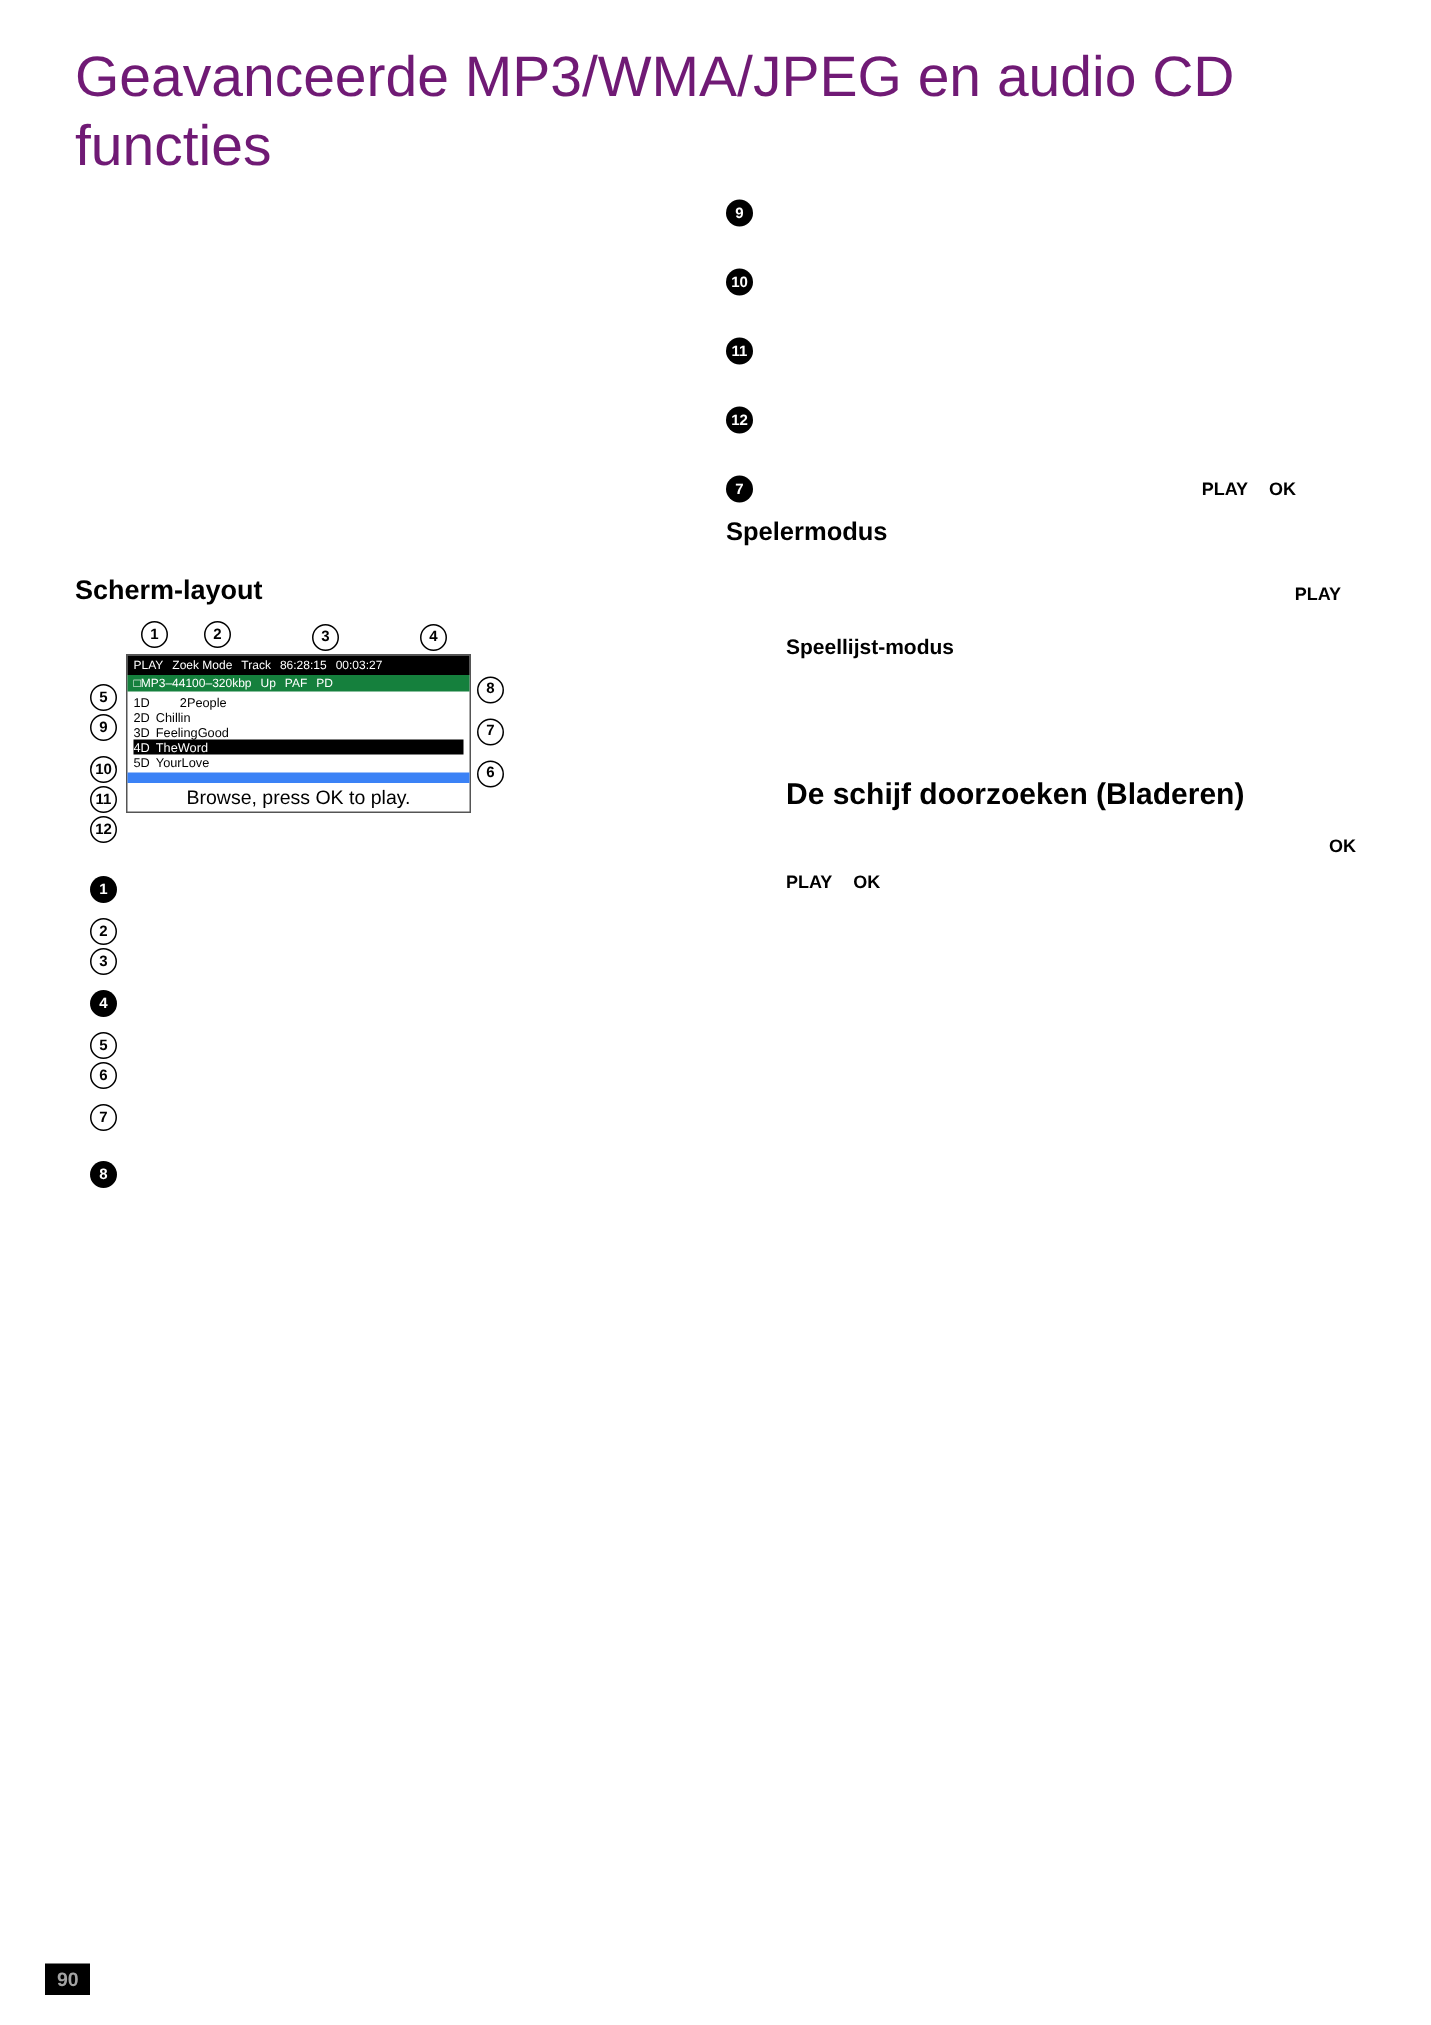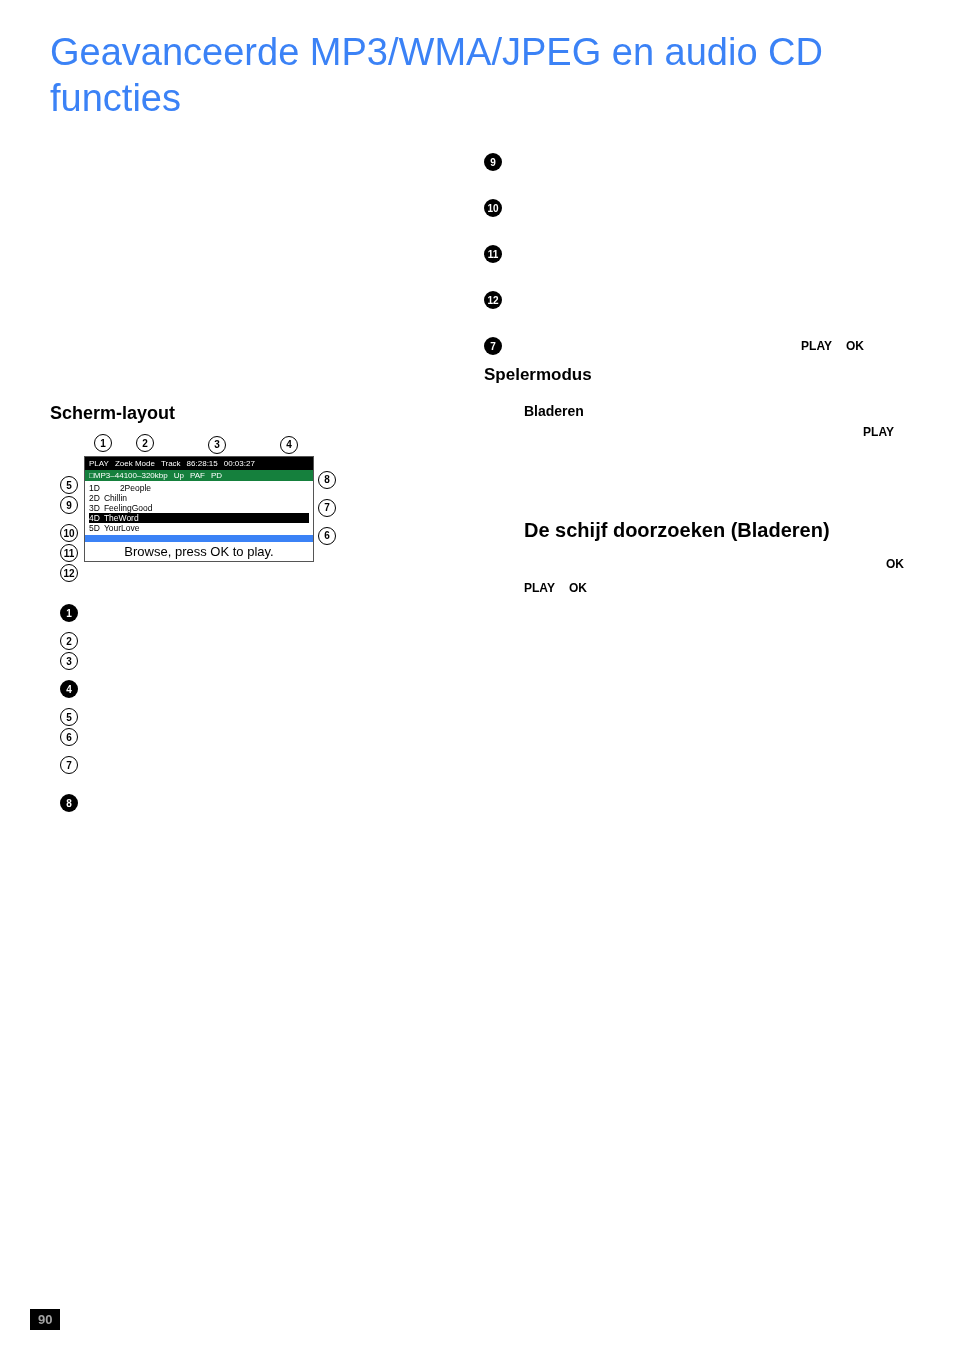--- a/index.html
+++ b/index.html
@@ -64,21 +64,21 @@
     .bottom-legend-item {
       display: flex;
       align-items: flex-start;
       gap: 6px;
       font-size: 12px;
     }
   </style>
 </head>
 <body>
 
-<div style="font-size:38px; font-weight:300; line-height:1.2; margin-bottom:32px; color:#3b82f6;">
+<div style="font-size:38px; font-weight:300; line-height:1.2; margin-bottom:12px; color:#701a75;">
   <span>Geavanceerde MP3/WMA/JPEG en audio CD</span><br>
   <span>functies</span>
 </div>
 
 <div style="display:flex; width:100%; margin-bottom:10px;">
   <div style="flex:1;"></div>
   <div style="width:420px; display:flex; flex-direction:column; gap:28px; padding-right:30px;">
 
     <div style="display:flex; align-items:center; gap:6px;">
       <span class="circled">9</span>
@@ -224,30 +224,32 @@
         <div class="bottom-legend-item" style="margin-top:10px;">
           <span class="circled">8</span>
         </div>
       </div>
     </div>
   </div>
 
   <div style="width:380px; flex-shrink:0;">
 
     <div style="margin-bottom:20px;">
-      <div style="font-size:14px; font-weight:bold; margin-bottom:6px;">Bladeren</div>
       <div style="font-size:12px; line-height:1.6; margin-bottom:6px;">
         
       </div>
       <div style="display:flex; justify-content:flex-end; margin-right:10px;">
         <span style="font-size:12px; font-weight:bold;">PLAY</span>
       </div>
     </div>
 
 
+    <div style="margin-bottom:20px;">
+      <div style="font-size:14px; font-weight:bold;">Speellijst-modus</div>
+    </div>
 
     <div style="height:60px;"></div>
 
     <div style="font-size:20px; font-weight:bold; margin-bottom:15px;">De schijf doorzoeken (Bladeren)</div>
 
     <div style="display:flex; justify-content:flex-end; margin-right:0px; margin-bottom:10px;">
       <span style="font-size:12px; font-weight:bold;">OK</span>
     </div>
 
     <div style="display:flex; gap:14px; font-size:12px; font-weight:bold; margin-top:10px;">

